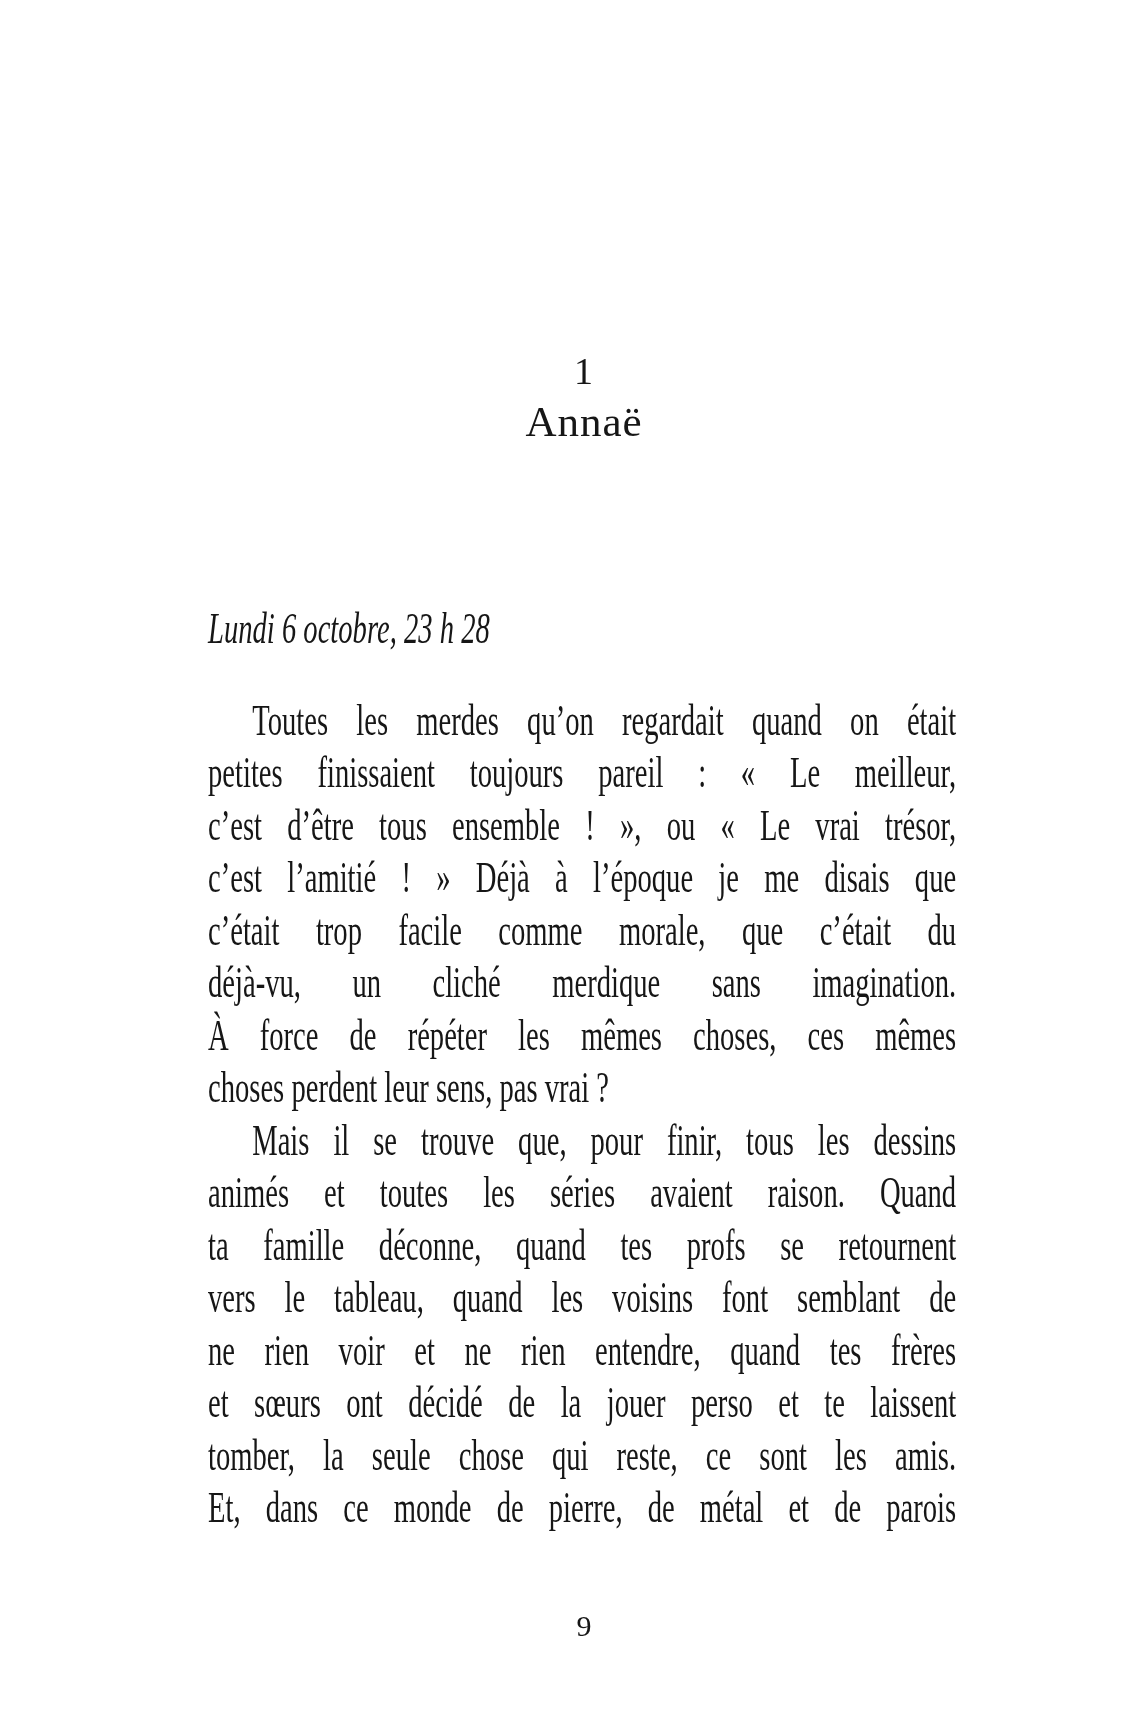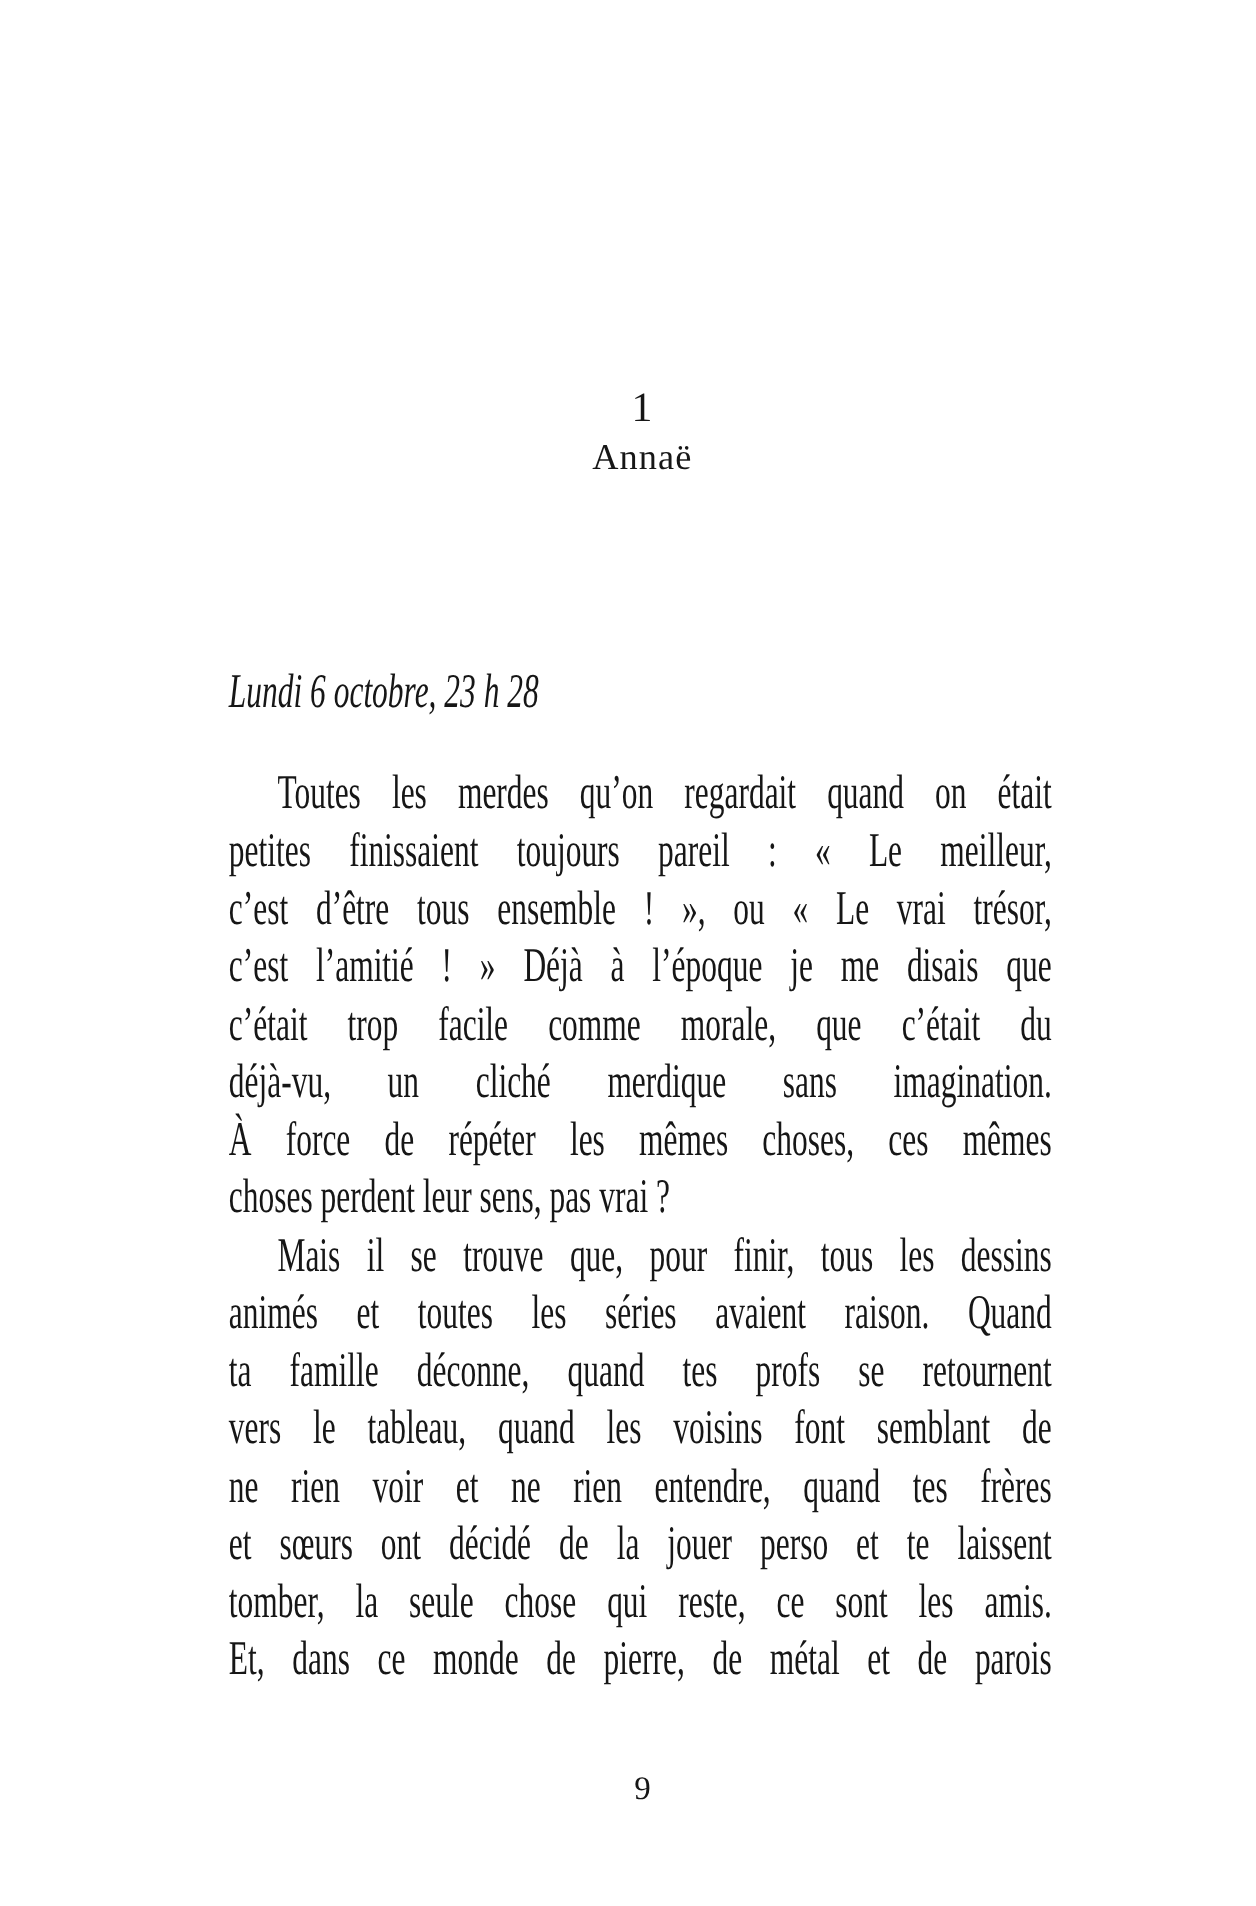--- a/index.html
+++ b/index.html
@@ -26,21 +26,21 @@
     line-height: 1;
     letter-spacing: 1px;
   }
   .chapter-title {
     position: absolute;
     top: 398px;
     left: 210px;
     width: 748px;
     margin: 0;
     text-align: center;
-    font-size: 33px;
+    font-size: 43px;
     font-weight: normal;
     line-height: 1.1;
     letter-spacing: 1px;
   }
   
   .body-block {
     position: absolute;
     left: 208px;
     top: 603px;
     width: 1151px;

